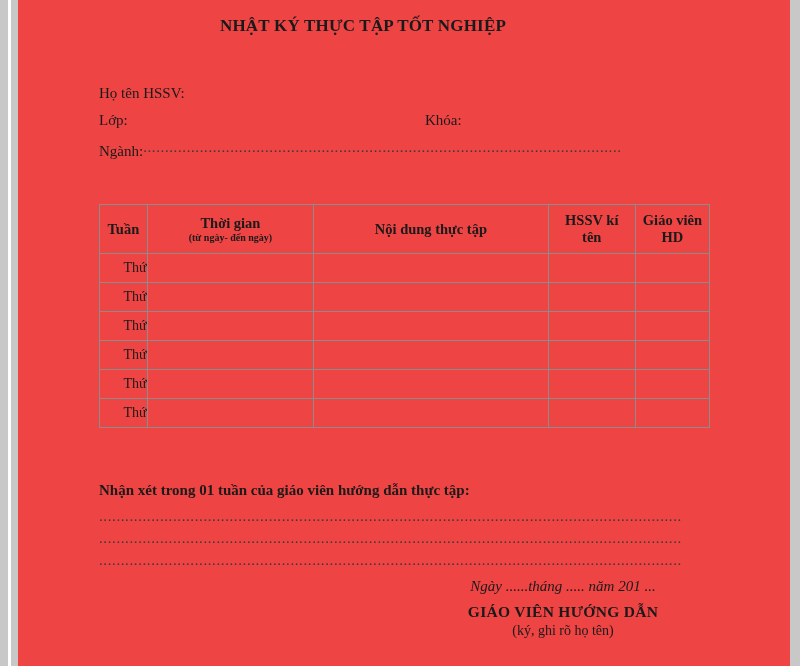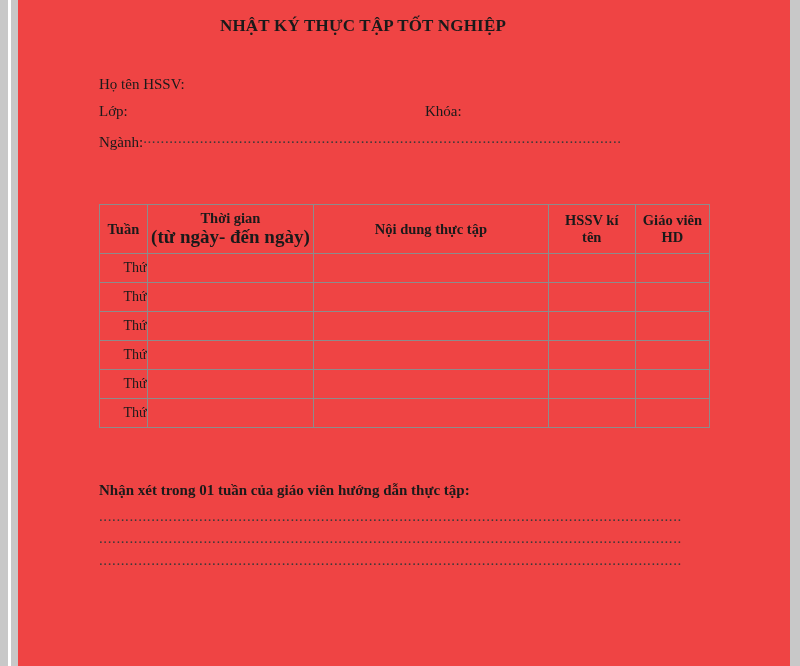--- a/index.html
+++ b/index.html
@@ -122,21 +122,21 @@
   td.col-tuan {
     text-align: right;
     padding-left: 7px;
   }
   th.col-tuan    { width: 46px; }
   th.col-thoigian{ width: 163px; }
   th.col-noidung { width: 230px; }
   th.col-hssv    { width: 85px; }
   th.col-gvhd    { width: 72px; }
   .th-sub {
-    font-size: 19px;
+    font-size: 10px;
     font-weight: bold;
   }
 
   
   .remarks-heading {
     position: absolute;
     left: 81px;
     top: 466px;
     font-weight: bold;
     font-size: 15px;
@@ -184,21 +184,21 @@
 
 <div class="gutter-left-outer"></div>
 <div class="gutter-left-inner"></div>
 <div class="gutter-right"></div>
 <div class="page-fold-mark"></div>
 
 <div class="page">
 
   <div class="doc-title">NHẬT KÝ THỰC TẬP TỐT NGHIỆP</div>
 
-  <div class="meta" style="top:76px;">
+  <div class="meta" style="top:85px;">
 
     <div class="meta-row">
       <span class="meta-label">Họ tên HSSV:</span>
     </div>
 
     <div class="meta-row">
       <span class="meta-label">Lớp:</span>
       <span class="meta-label-khoa">Khóa:</span>
     </div>
 
@@ -277,14 +277,19 @@
       </tr>
     </tbody>
   </table>
 
   <div class="remarks-heading">Nhận xét trong 01 tuần của giáo viên hướng dẫn thực tập:</div>
 
   <div class="remark-line remark-line-1">......................................................................................................................................</div>
   <div class="remark-line remark-line-2">......................................................................................................................................</div>
   <div class="remark-line remark-line-3">......................................................................................................................................</div>
 
+  <div class="sig-block">
+    <div class="sig-date">Ngày ......tháng ..... năm 201 ...</div>
+    <div class="sig-title">GIÁO VIÊN HƯỚNG DẪN</div>
+    <div class="sig-note">(ký, ghi rõ họ tên)</div>
+  </div>
 
 </div>
 
 </body></html>

